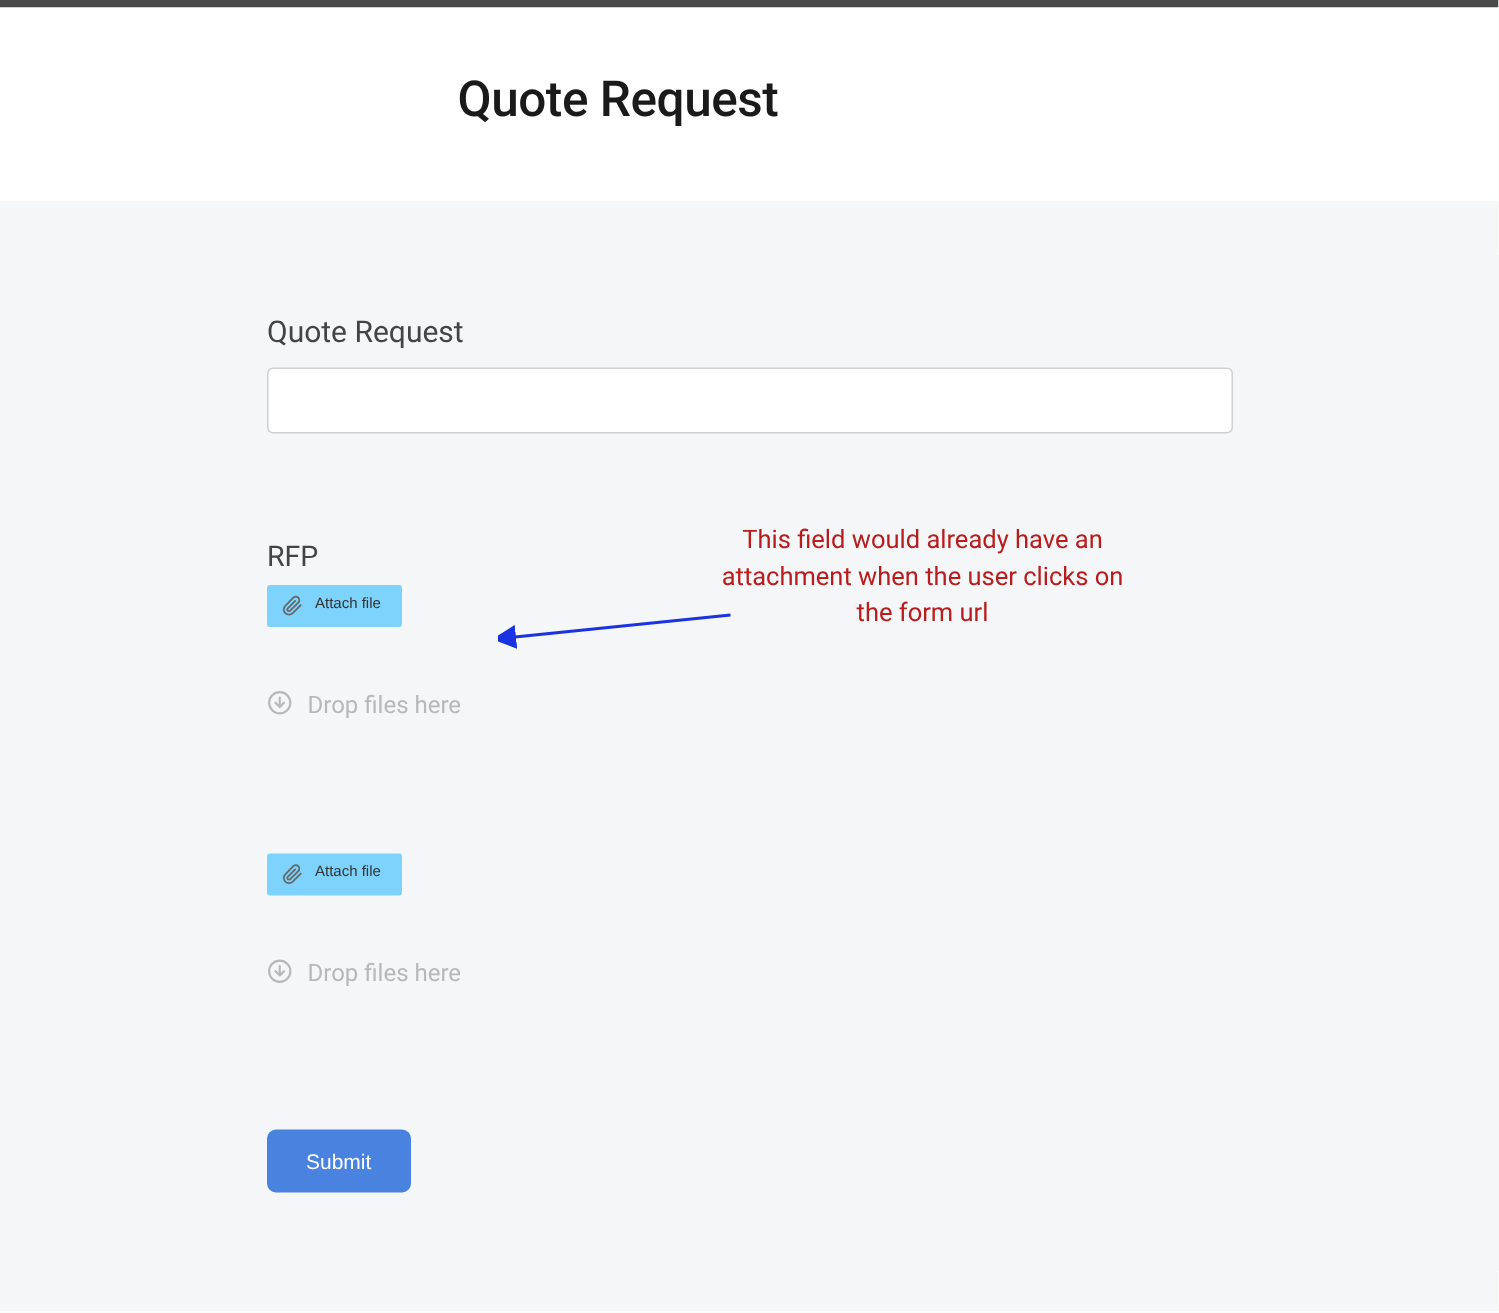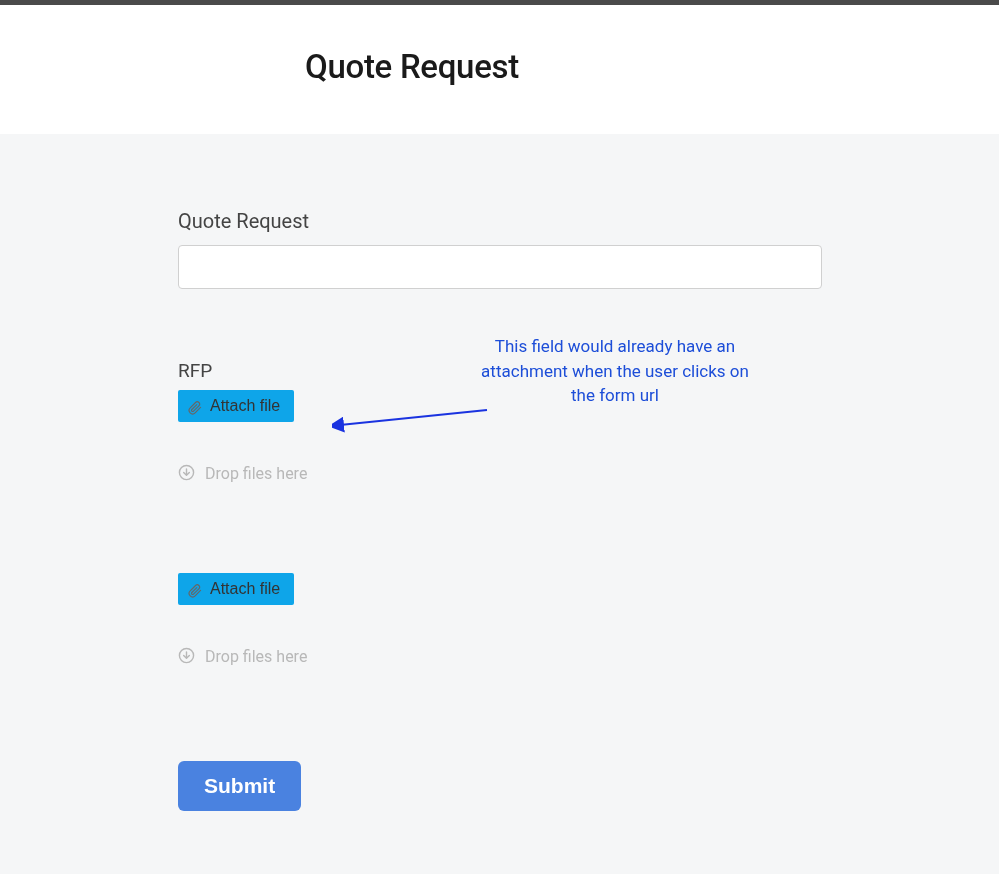--- a/index.html
+++ b/index.html
@@ -74,25 +74,25 @@
       margin-bottom: 20px;
       display: block;
       padding-left: 72px;
     }
     .required-star {
       color: #e74c3c;
       margin-left: 2px;
     }
     .attach-btn {
       display: inline-flex;
-      align-items: flex-end;
-      background: #0ea5e9;
+      align-items: flex-start;
+      background: #7dd3fc;
       border: none;
       padding: 7px 14px 7px 10px;
-      font-size: 16px;
+      font-size: 10px;
       color: #333;
       cursor: pointer;
       border-radius: 2px;
     }
     .clip-icon {
       width: 14px;
       height: 14px;
       margin-right: 8px;
       flex-shrink: 0;
     }
@@ -110,32 +110,32 @@
       flex-shrink: 0;
     }
     .submit-row {
       margin-top: 95px;
     }
     .submit-btn {
       background: #4a82e0;
       color: #fff;
       border: none;
       padding: 13px 26px;
-      font-size: 21px;
-      font-weight: 700;
+      font-size: 14px;
+      font-weight: 400;
       border-radius: 6px;
       cursor: pointer;
     }
     .annotation-text {
       position: absolute;
       left: 475px;
-      top: 200px;
+      top: 214px;
       width: 280px;
       text-align: center;
-      color: #1d4ed8;
+      color: #b91c1c;
       font-size: 17px;
       line-height: 1.45;
     }
     .arrow-svg {
       position: absolute;
       left: 332px;
       top: 272px;
       width: 160px;
       height: 28px;
       pointer-events: none;

